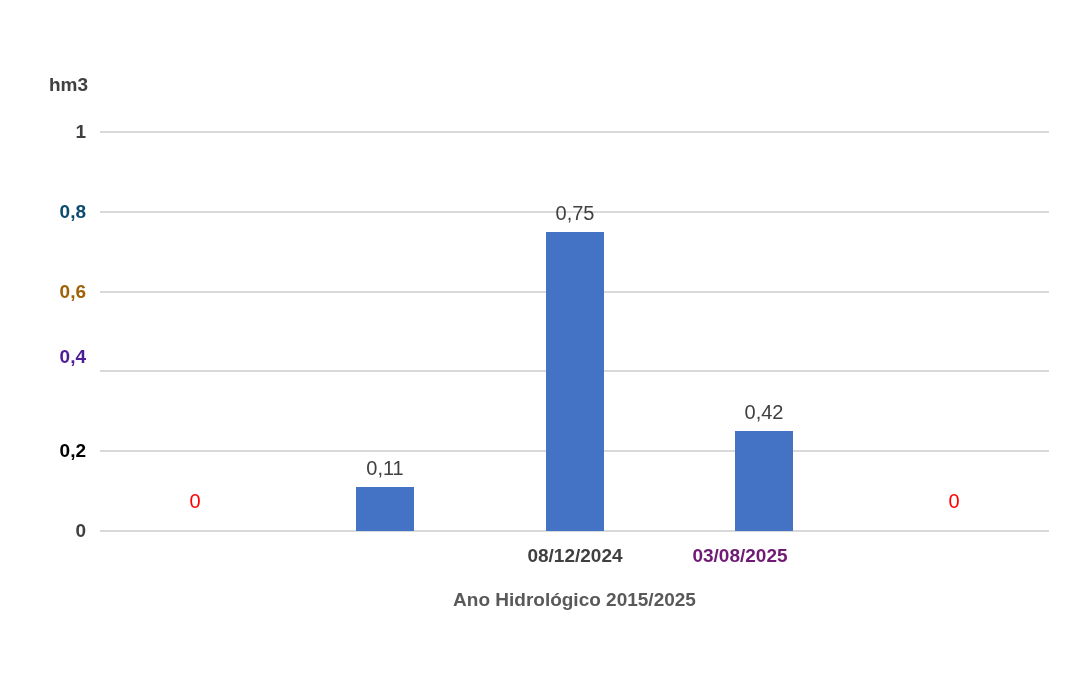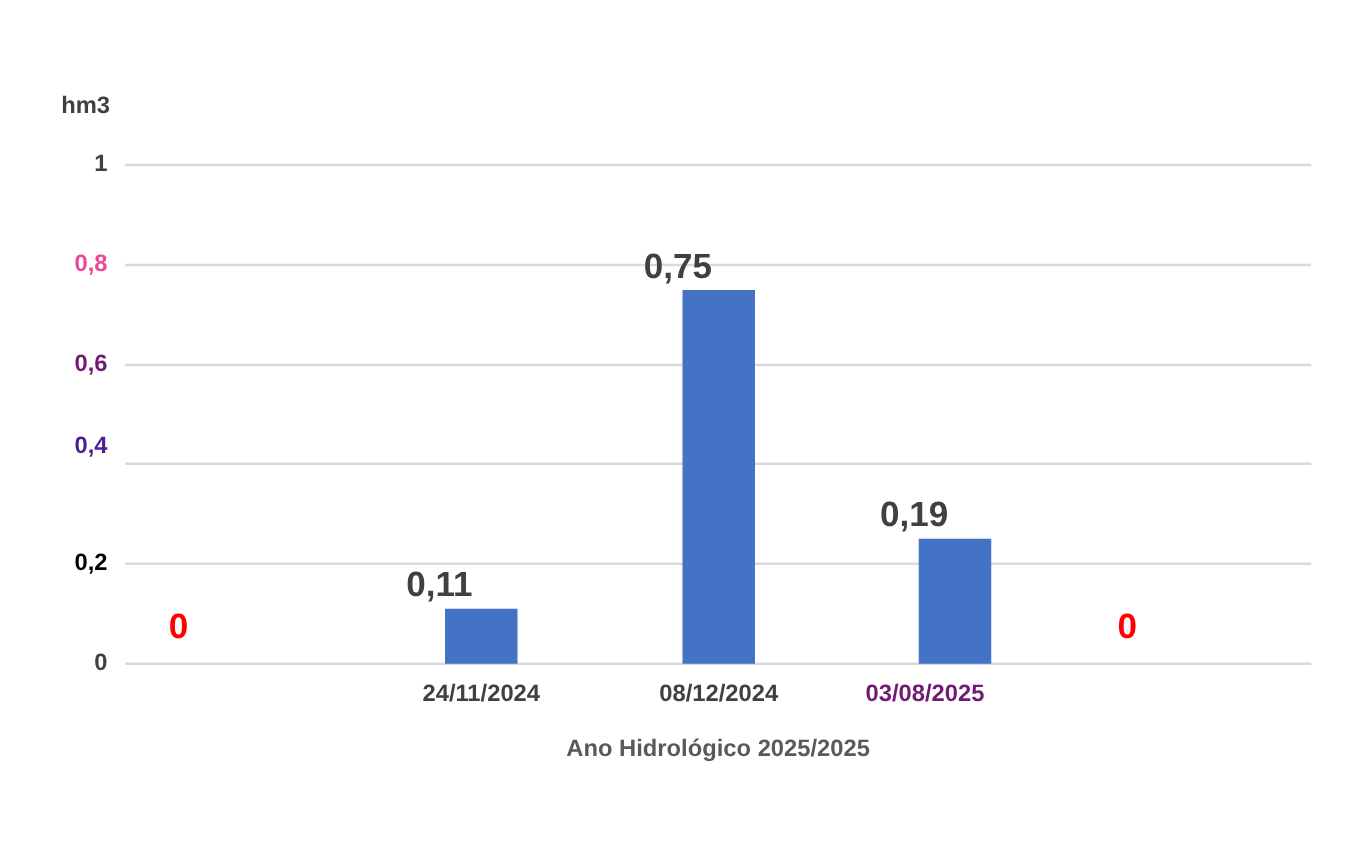--- a/index.html
+++ b/index.html
@@ -43,23 +43,23 @@
     width: 100%;
     height: 2px;
   }
   .bar {
     position: absolute;
     bottom: 0;
   }
   .bar-label {
     position: absolute;
     width: 120px;
-    text-align: left;
-    font-size: 28px;
-    font-weight: bold;
+    text-align: center;
+    font-size: 20px;
+    font-weight: normal;
     line-height: 24px;
   }
   .yticks {
     position: absolute;
     left: 0;
     top: 132px;
     width: 86px;
     height: 399px;
   }
   .ytick {
@@ -117,35 +117,34 @@
       <div class="gridline" style="bottom: 158.6px; background: rgb(217, 217, 217);"></div>
       <div class="gridline" style="bottom: 238.4px; background: rgb(217, 217, 217);"></div>
       <div class="gridline" style="bottom: 318.2px; background: rgb(217, 217, 217);"></div>
       <div class="gridline" style="bottom: 398px; background: rgb(217, 217, 217);"></div>
       <div class="bar-label" style="left: 35px; bottom: 18px; color: rgb(255, 0, 0);">0</div>
       <div class="bar" style="left: 256px; width: 58px; height: 44px; background: rgb(68, 114, 196);"></div>
       <div class="bar-label" style="left: 225px; bottom: 51px; color: rgb(64, 64, 64);">0,11</div>
       <div class="bar" style="left: 446px; width: 58px; height: 299px; background: rgb(68, 114, 196);"></div>
       <div class="bar-label" style="left: 415px; bottom: 306px; color: rgb(64, 64, 64);">0,75</div>
       <div class="bar" style="left: 635px; width: 58px; height: 100px; background: rgb(68, 114, 196);"></div>
-      <div class="bar-label" style="left: 604px; bottom: 107px; color: rgb(64, 64, 64);">0,19</div>
+      <div class="bar-label" style="left: 604px; bottom: 107px; color: rgb(64, 64, 64);">0,42</div>
       <div class="bar-label" style="left: 794px; bottom: 18px; color: rgb(255, 0, 0);">0</div>
     </div>
 
   <div class="yticks" id="yticks">
       <div class="ytick" style="color: rgb(64, 64, 64); top: 386px;">0</div>
       <div class="ytick" style="color: #000000; top: 306.2px;">0,2</div>
       <div class="ytick" style="color: #4c1d95; top: 212px; padding-left: 12px;">0,4</div>
-      <div class="ytick" style="color: #701a75; top: 146.6px;">0,6</div>
-      <div class="ytick" style="color: #ec4899; top: 66.8px;">0,8</div>
+      <div class="ytick" style="color: #a16207; top: 146.6px;">0,6</div>
+      <div class="ytick" style="color: #0c4a6e; top: 66.8px;">0,8</div>
       <div class="ytick" style="color: rgb(64, 64, 64); top: -13px;">1</div>
     </div>
 
   <div class="xticks" id="xticks">
-      <div class="xtick" style="left: 200px; color: rgb(64, 64, 64);">24/11/2024</div>
       <div class="xtick" style="left: 390px; color: rgb(64, 64, 64);">08/12/2024</div>
       <div class="xtick" style="left: 555px; color: #701a75;">03/08/2025</div>
     </div>
 
-  <div class="x-axis-title" style="color: rgb(89, 89, 89);">Ano Hidrológico 2025/2025</div>
+  <div class="x-axis-title" style="color: rgb(89, 89, 89);">Ano Hidrológico 2015/2025</div>
 
 
 </div>
 
 </body></html>

